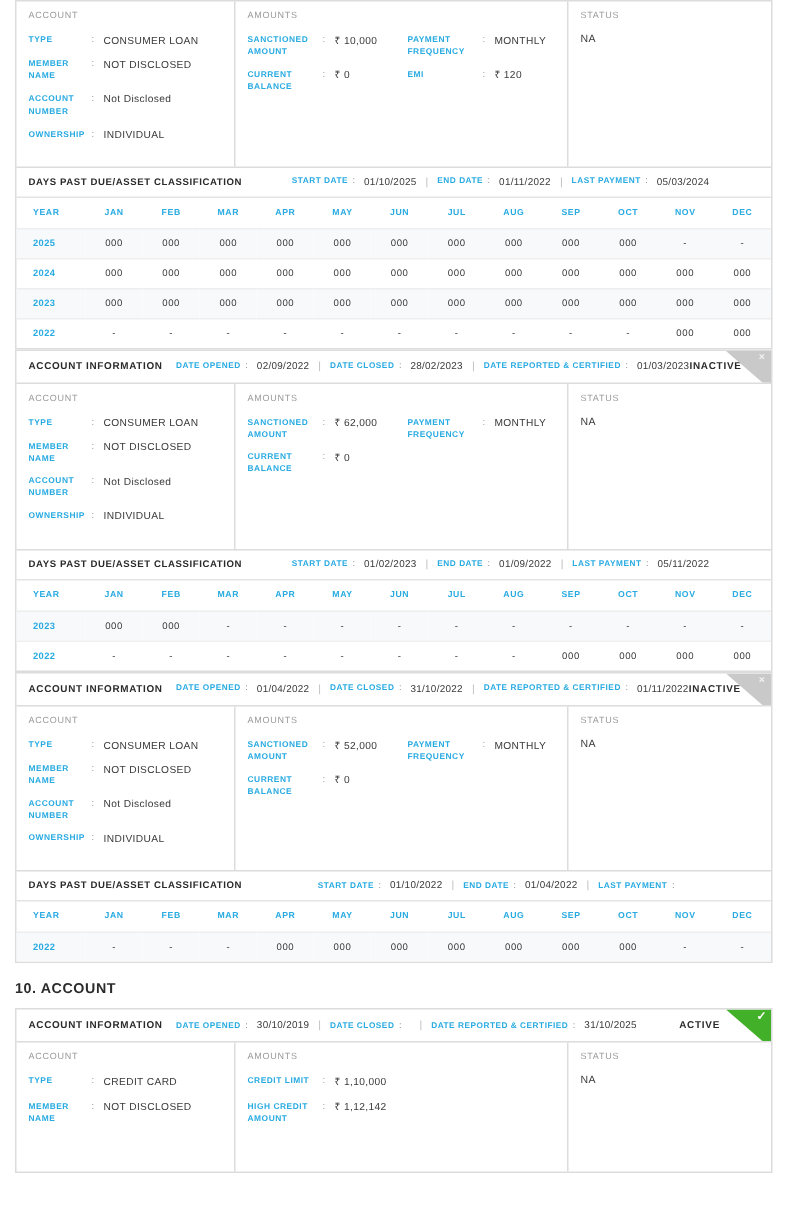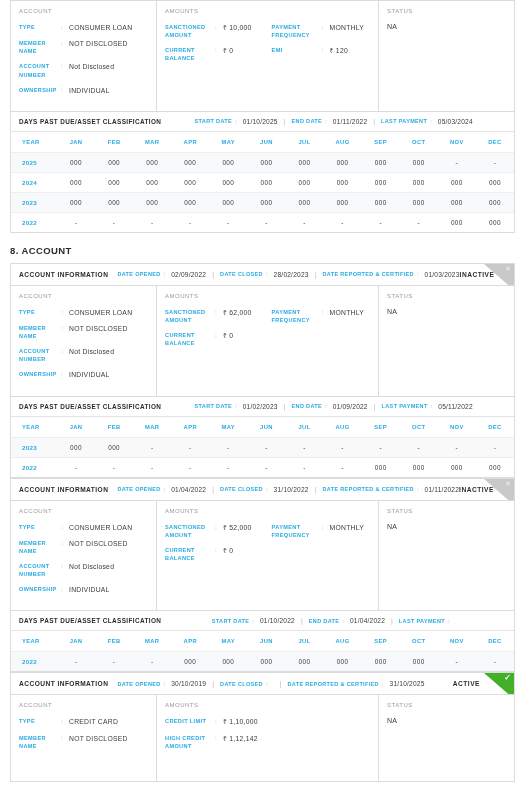--- a/index.html
+++ b/index.html
@@ -350,21 +350,20 @@
             <td class="dash">-</td>
             <td class="dash">-</td>
             <td class="dash">-</td>
             <td class="dash">-</td>
             <td>000</td>
             <td>000</td>
           </tr>
         </tbody>
       </table>
     </div>
-    <div class="section-title">8. ACCOUNT</div>
     <div class="card">
       <div class="card-head">
         <div class="ci-label">ACCOUNT INFORMATION</div>
         <span class="date-group">
           <span class="dk">DATE OPENED</span>
           <span class="dsep">:</span>
           <span class="dv">02/09/2022</span>
         </span>
         <span class="pipe">|</span>
         <span class="date-group">
@@ -644,20 +643,21 @@
             <td>000</td>
             <td>000</td>
             <td>000</td>
             <td>000</td>
             <td class="dash">-</td>
             <td class="dash">-</td>
           </tr>
         </tbody>
       </table>
     </div>
+    <div class="section-title">10. ACCOUNT</div>
     <div class="card">
       <div class="card-head">
         <div class="ci-label">ACCOUNT INFORMATION</div>
         <span class="date-group">
           <span class="dk">DATE OPENED</span>
           <span class="dsep">:</span>
           <span class="dv">30/10/2019</span>
         </span>
         <span class="pipe">|</span>
         <span class="date-group">

